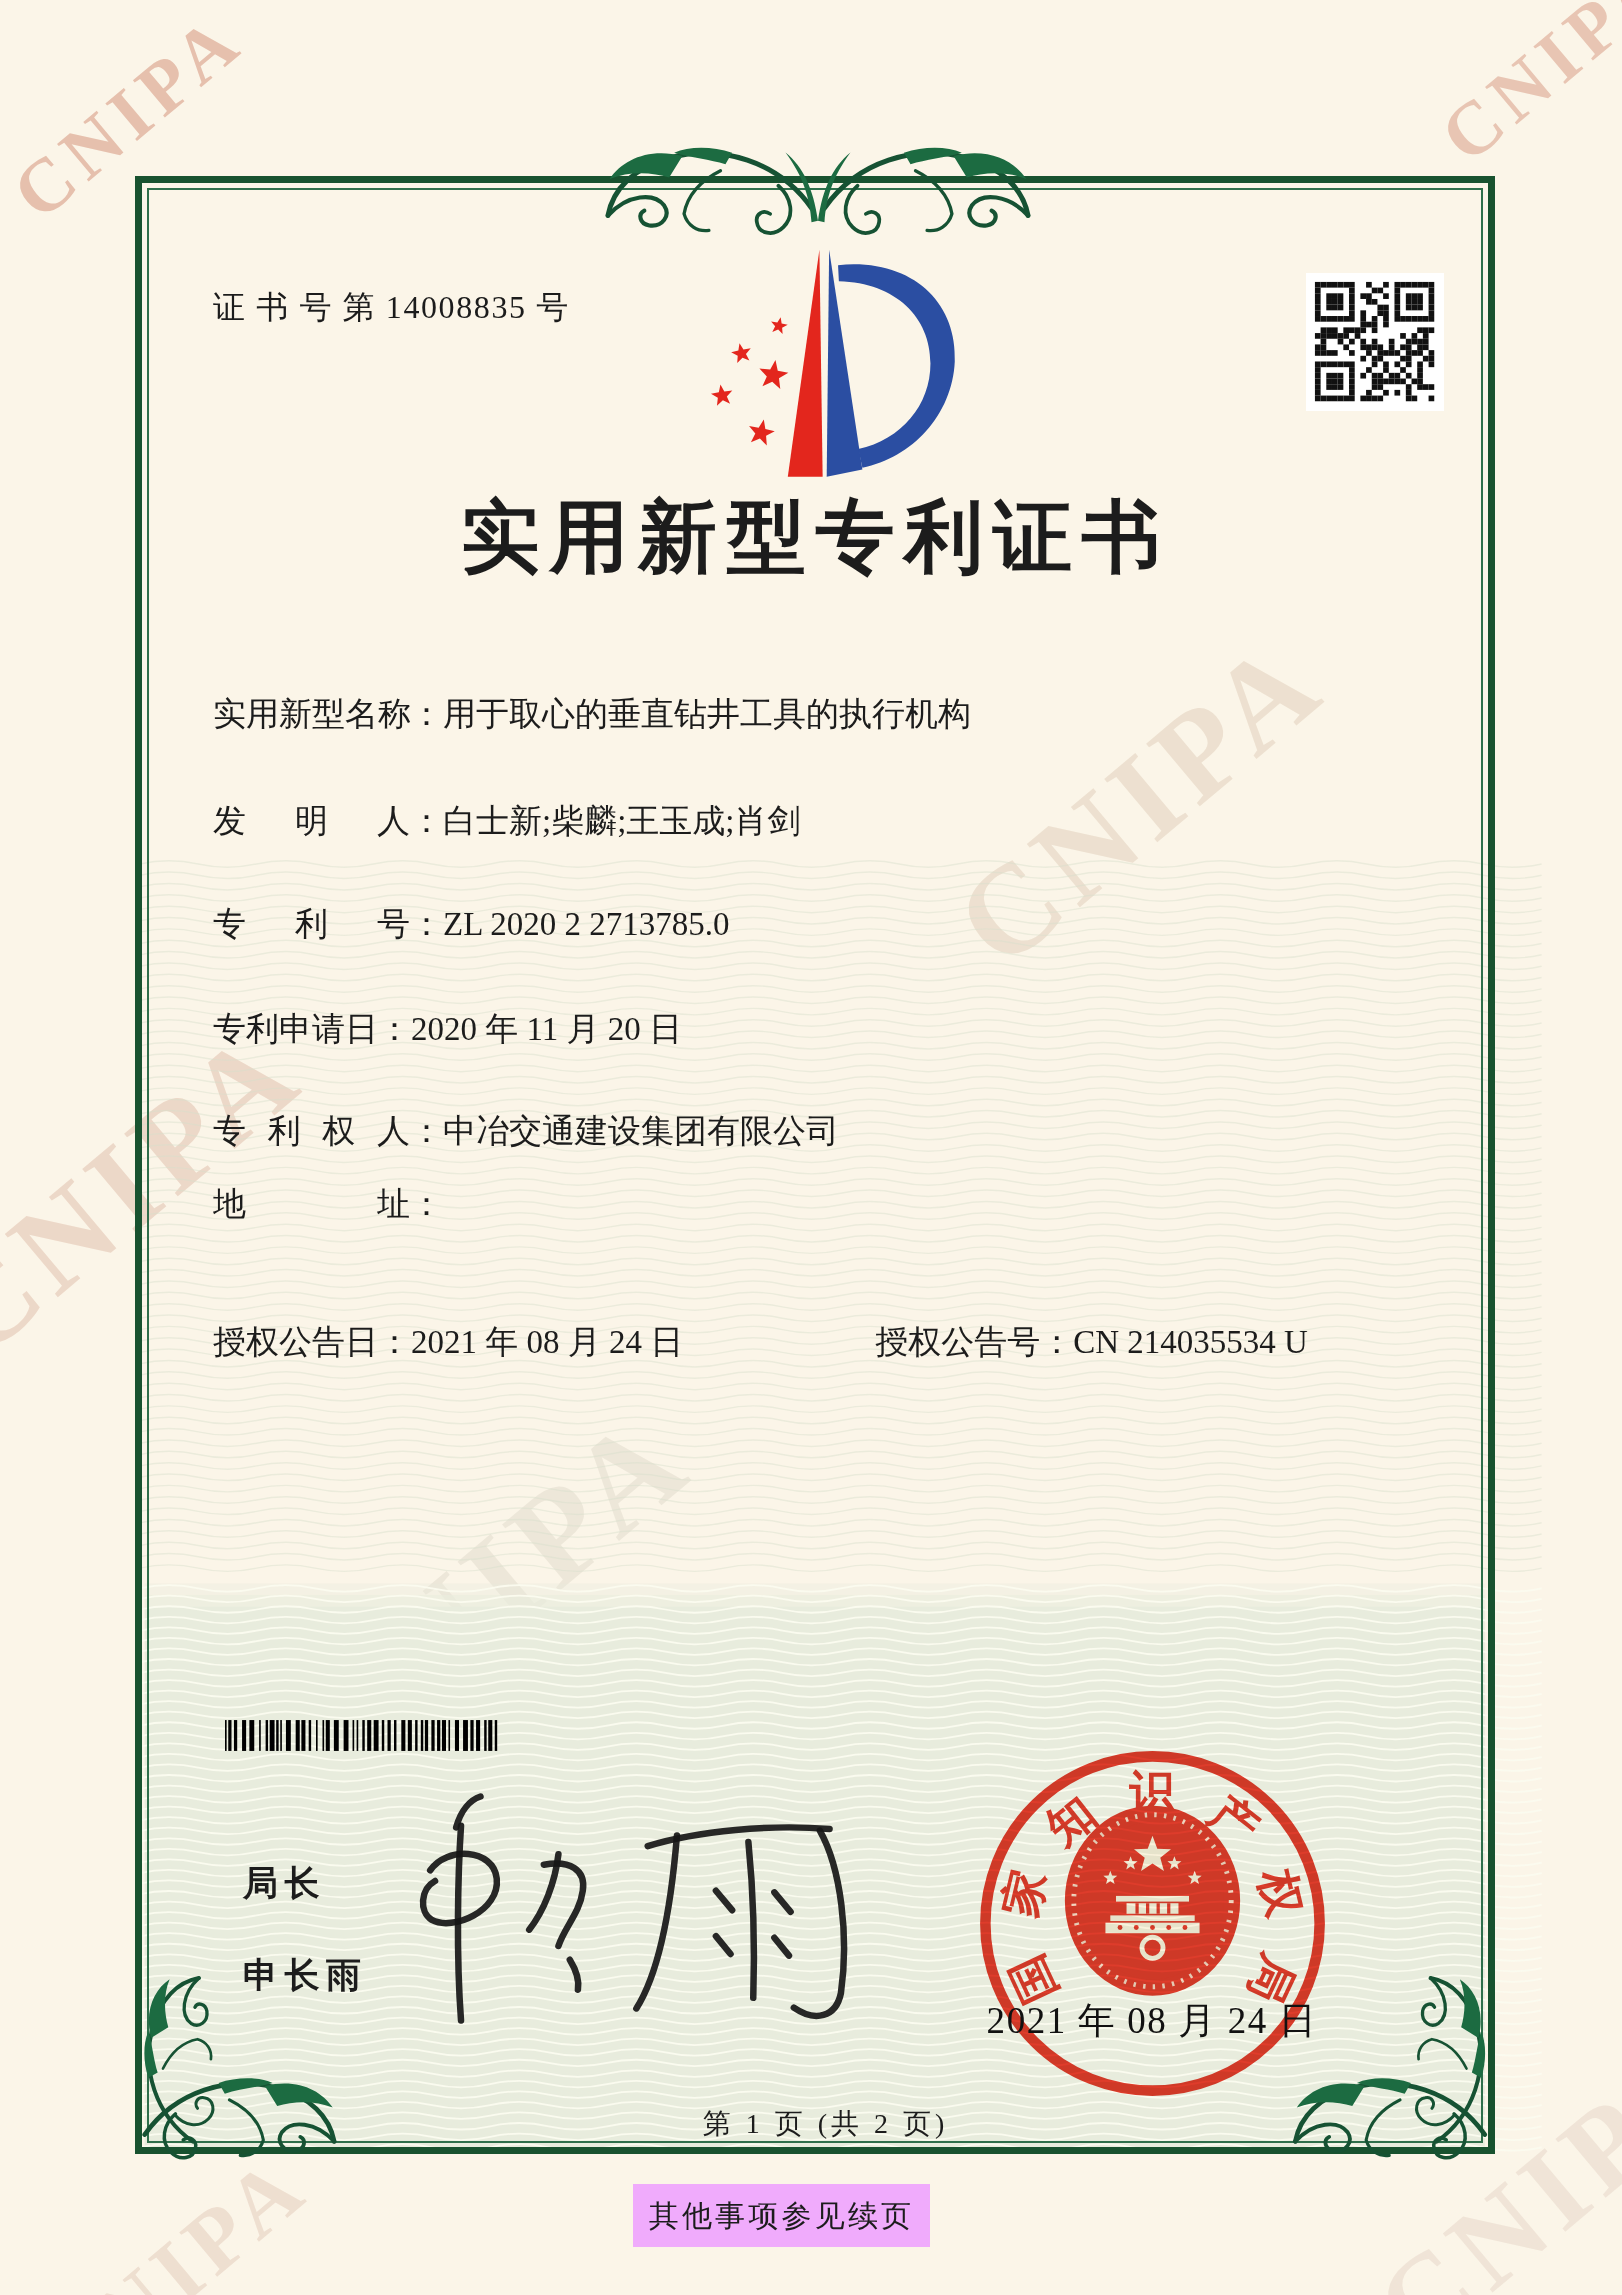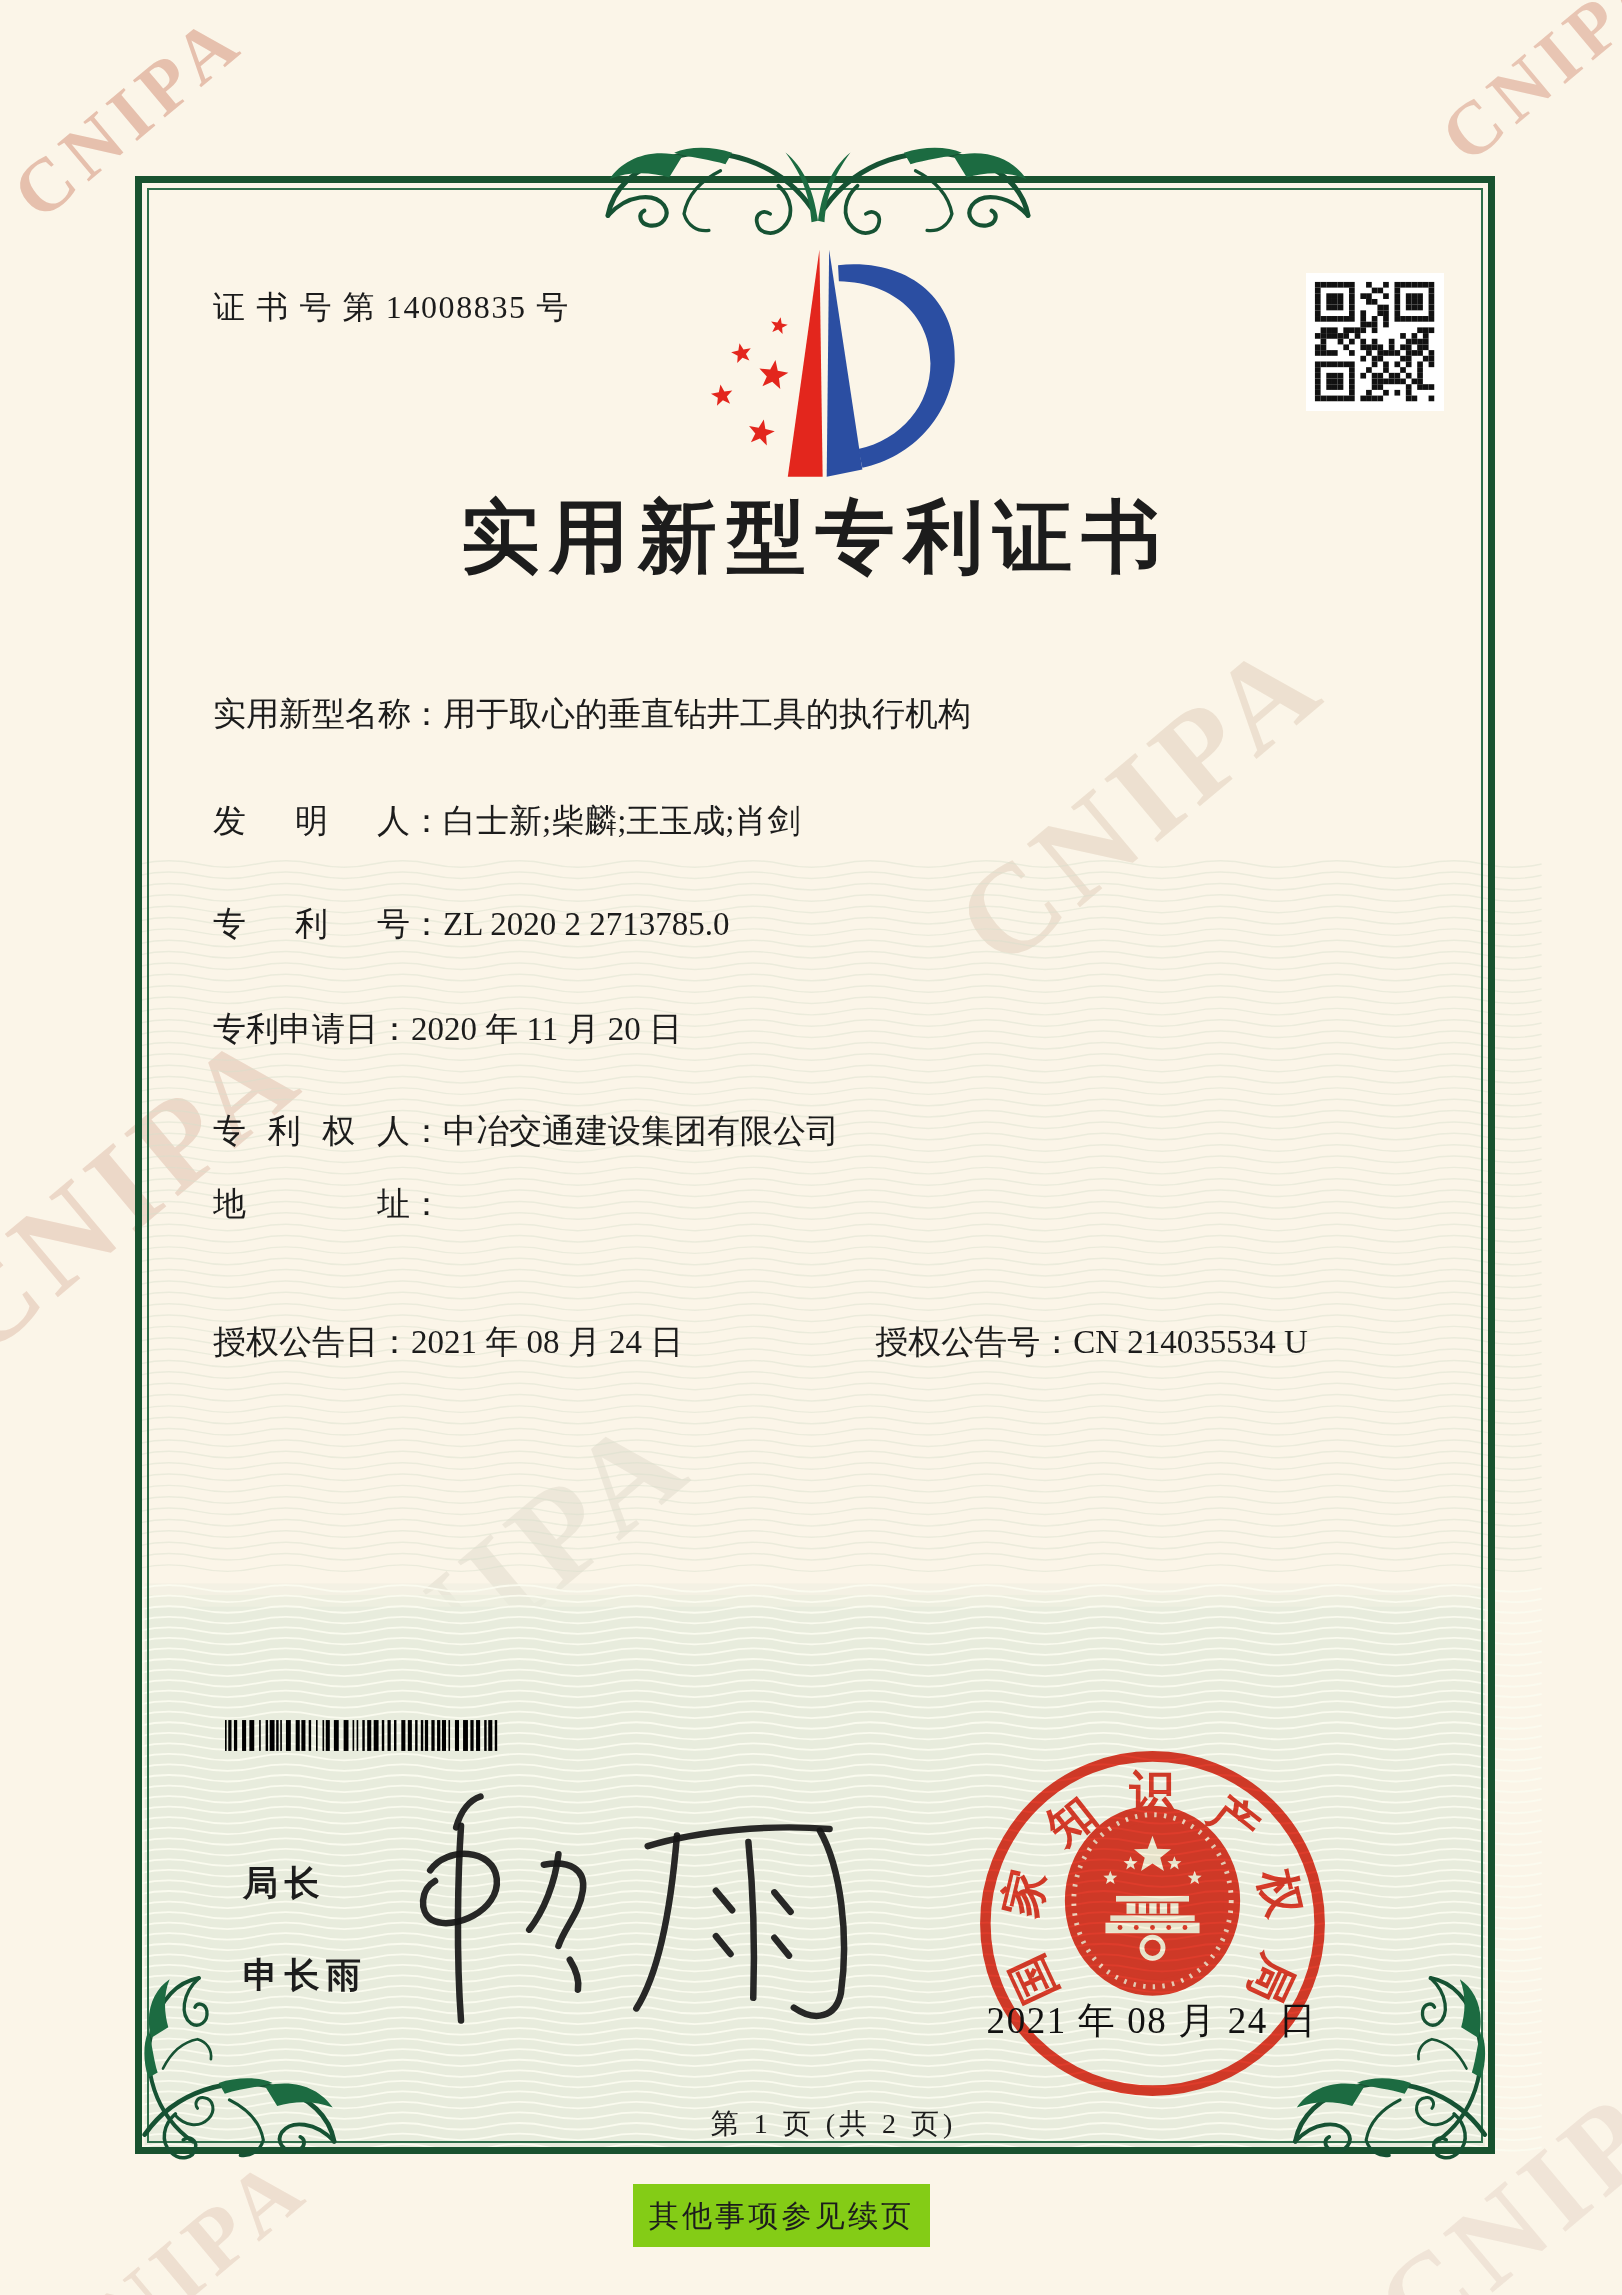--- a/index.html
+++ b/index.html
@@ -30,22 +30,22 @@
   
   .bodytext{left:213px;top:1335px;width:1204px;font-size:33px;line-height:51px;
             text-align:justify;z-index:10;}
   .bodytext p{margin:0;text-indent:2em;letter-spacing:0.4px;}
   
   .officer{left:243px;font-size:35px;letter-spacing:6.5px;z-index:10;font-weight:bold;}
   
   .seal-date{left:949px;top:1996px;width:406px;text-align:center;font-size:37px;
              letter-spacing:1.6px;color:#111;z-index:13;}
   
-  .page-info{left:12px;top:2105px;width:1555px;text-align:center;font-size:28px;letter-spacing:4px;z-index:10;padding-left:44px;}
-  .note-box{left:633px;top:2184px;width:297px;height:63px;background:#84cc16;z-index:6;
+  .page-info{left:4px;top:2105px;width:1555px;text-align:center;font-size:28px;letter-spacing:4px;z-index:10;padding-left:44px;}
+  .note-box{left:633px;top:2184px;width:297px;height:63px;background:#f0abfc;z-index:6;
             text-align:center;line-height:63px;font-size:30px;letter-spacing:3.2px;}
 </style>
 </head>
 <body>
 
 <div class="wm" style="left:-8px;top:73px;font-size:75px;color:#d28d74;opacity:.5;">CNIPA</div>
 <div class="wm" style="left:1420px;top:16px;font-size:75px;color:#d28d74;opacity:.45;">CNIPA</div>
 <div class="wm" style="left:925px;top:730px;font-size:126px;color:#d9c3ad;opacity:.4;">CNIPA</div>
 <div class="wm" style="left:-97px;top:1120px;font-size:126px;color:#dcb6a2;opacity:.45;">CNIPA</div>
 <div class="wm" style="left:268px;top:1509px;font-size:134px;color:#d3cdbd;opacity:.33;">CNIPA</div>

